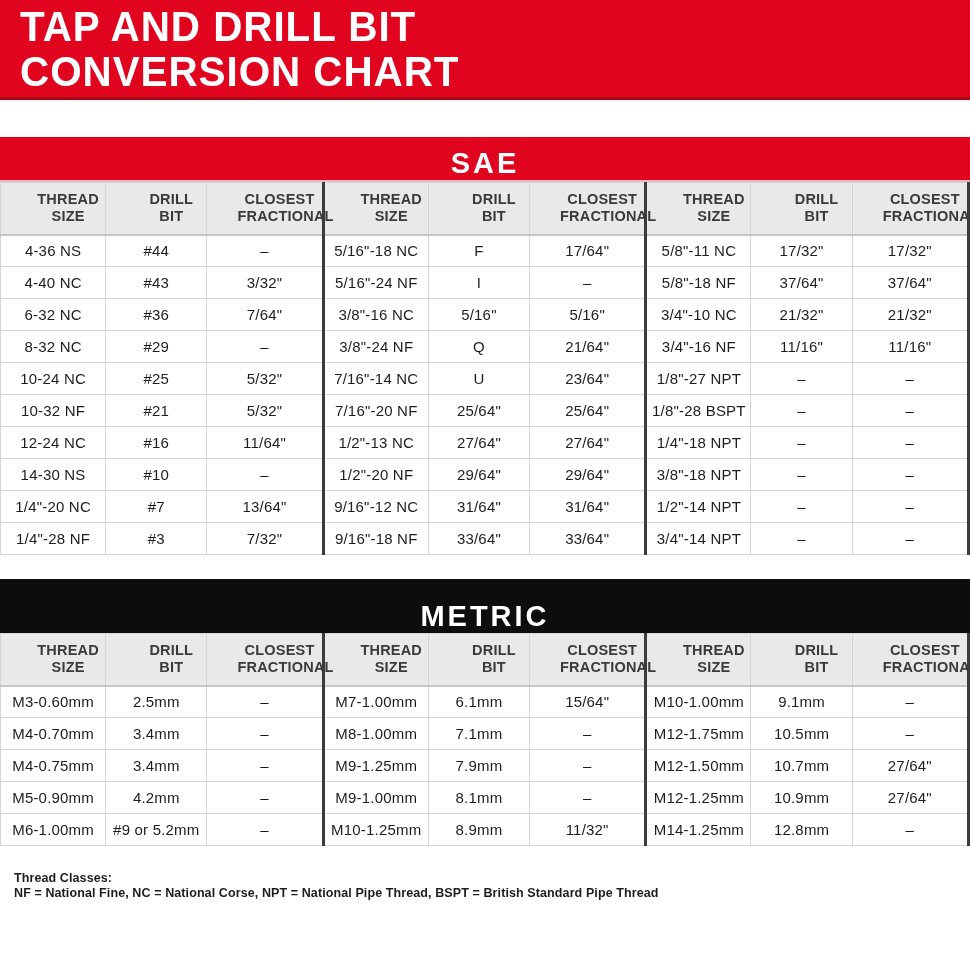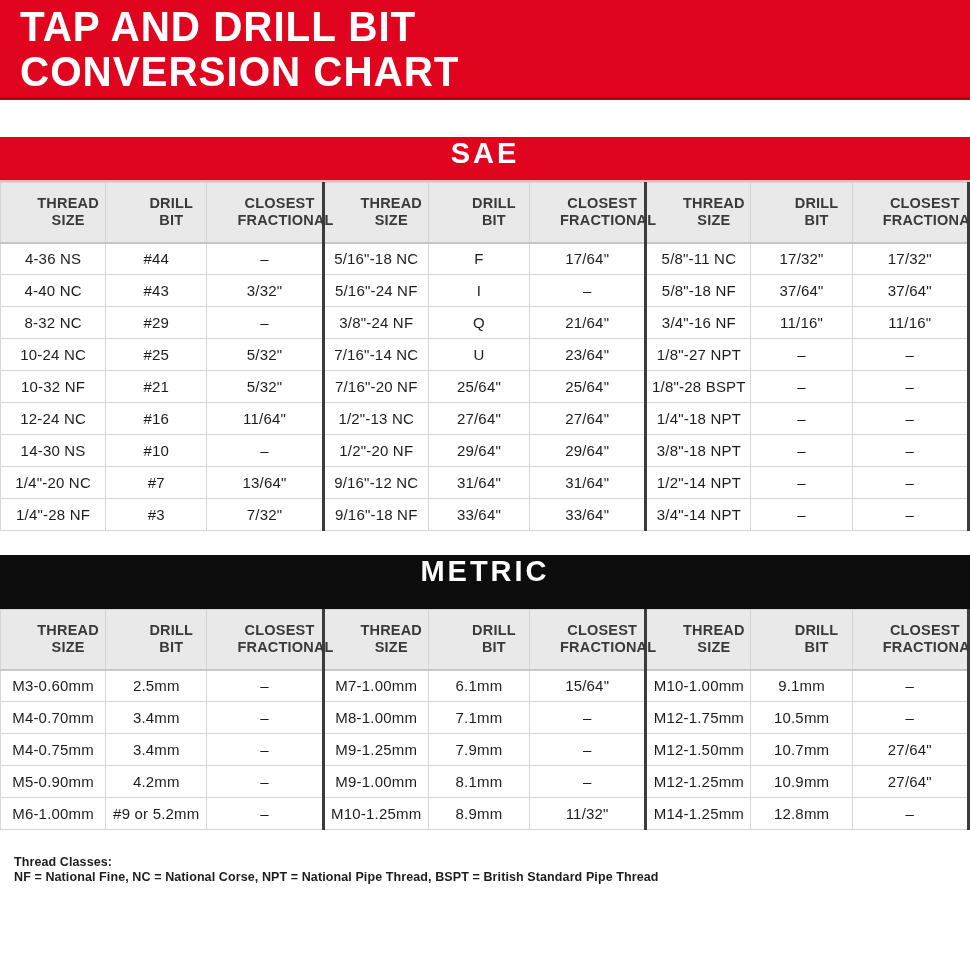--- a/index.html
+++ b/index.html
@@ -21,21 +21,21 @@
     font-size:43px;
     line-height:45px;
     letter-spacing:1px;
     transform:scaleX(0.94);
     transform-origin:left center;
     white-space:nowrap;
   }
   
   .section-bar {
     width:970px;
-    display:flex; align-items:flex-start; justify-content:center;
+    display:flex; align-items:flex-end; justify-content:center;
     color:#ffffff; font-weight:bold;
     letter-spacing:3px;
   }
   .sae-bar {
     height:45px; margin-top:37px;
     background:#e1041e;
     border-bottom:2px solid #f4bac1;
     font-size:29px;
   }
   .metric-bar {
@@ -50,21 +50,21 @@
     table-layout:fixed;
     border-left:1px solid #cfcfcf;
     border-right:3px solid #3b3b3b;
     border-bottom:1px solid #cfcfcf;
   }
   table.conv th {
     background:#e9e9e9;
     color:#3a3a3a;
     font-size:14.5px;
     font-weight:bold;
-    height:60px;
+    height:52px;
     text-align:center;
     vertical-align:middle;
     white-space:pre-line;
     line-height:17px;
     letter-spacing:0.2px;
     border:1px solid #d4d4d4;
     border-bottom:2px solid #c6c6c6;
     padding-left:30px;
   }
   table.conv td {
@@ -152,20 +152,31 @@
         <td>#43</td>
         <td>3/32"</td>
         <td class="grp">5/16"-24 NF</td>
         <td>I</td>
         <td>–</td>
         <td class="grp">5/8"-18 NF</td>
         <td>37/64"</td>
         <td>37/64"</td>
       </tr>
       <tr>
+        <td>6-32 NC</td>
+        <td>#36</td>
+        <td>7/64"</td>
+        <td class="grp">3/8"-16 NC</td>
+        <td>5/16"</td>
+        <td>5/16"</td>
+        <td class="grp">3/4"-10 NC</td>
+        <td>21/32"</td>
+        <td>21/32"</td>
+      </tr>
+      <tr>
         <td>8-32 NC</td>
         <td>#29</td>
         <td>–</td>
         <td class="grp">3/8"-24 NF</td>
         <td>Q</td>
         <td>21/64"</td>
         <td class="grp">3/4"-16 NF</td>
         <td>11/16"</td>
         <td>11/16"</td>
       </tr>

